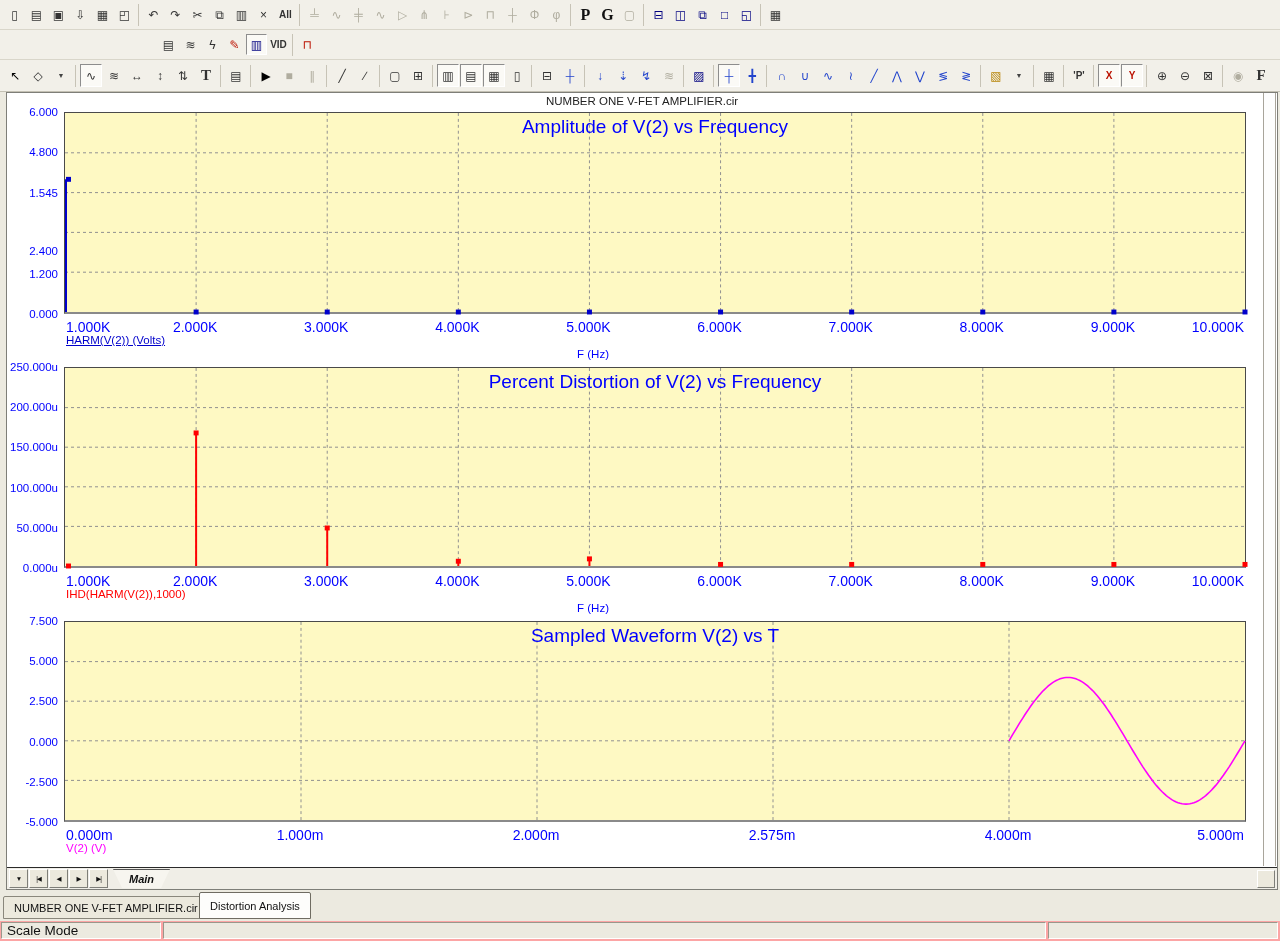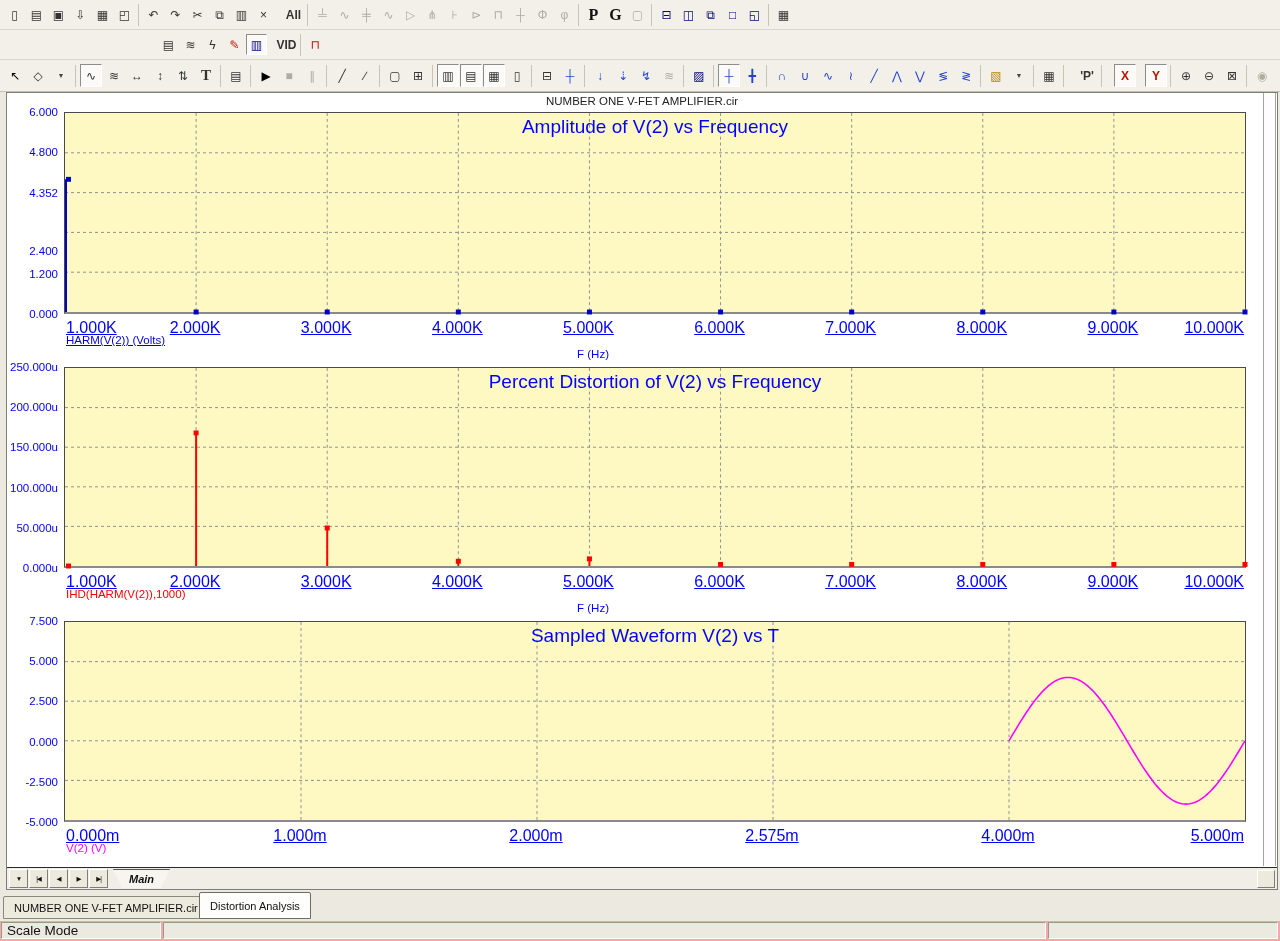--- a/index.html
+++ b/index.html
@@ -13,21 +13,21 @@
   #tbar2{top:30px;height:30px;padding-left:158px;}
   #tbar3{top:60px;height:32px;border-bottom:1px solid #c4c1b4;}
   .grp{display:flex;align-items:center;gap:1px;}
   .grp+.grp{border-left:1px solid #c7c3b6;margin-left:3px;padding-left:4px;height:22px;}
   .ic{width:21px;height:21px;display:flex;align-items:center;justify-content:center;
       font-size:12px;line-height:1;color:#333;border:1px solid transparent;cursor:default;
       box-sizing:border-box;}
   #tbar3 .ic{width:22px;height:23px;}
   .ic.pressed{border-color:#8d8d8d #ffffff #ffffff #8d8d8d;background:#fbfaf6;}
   .ic.disabled{color:#b0ad9f;}
-  .ic.txt{font-size:12px;font-weight:bold;letter-spacing:0;margin-left:8px;}
+  .ic.txt{font-size:10px;font-weight:bold;letter-spacing:0;}
   .ic.big{font-size:16px;font-weight:bold;font-family:"Liberation Serif",serif;color:#111;}
   .ic.caret{width:11px;font-size:7px;color:#444;}
   .ic.serif{font-family:"Liberation Serif",serif;font-weight:bold;font-size:15px;}
   
   .workspace{position:absolute;left:6px;top:92px;width:1272px;height:798px;
              background:#ffffff;border:1px solid #7e7e78;box-sizing:border-box;}
   .plot-header{position:absolute;top:2px;left:0;width:100%;text-align:center;
                font-size:11.5px;color:#222;}
   .chart{position:absolute;left:0;width:1270px;}
   #chart0{top:19px;height:250px;}
@@ -37,21 +37,21 @@
   .yticks span{position:absolute;right:2px;font-size:11.5px;color:#0000ff;white-space:nowrap;}
   .plotbox{position:absolute;left:57px;top:0;width:1180px;background:#fef9c3;
            border:1px solid #4a4a4a;border-bottom:2px solid #8a8a8a;box-sizing:content-box;}
   #chart0 .plotbox{height:199px;}
   #chart1 .plotbox{height:198px;}
   #chart2 .plotbox{height:198px;}
   .cdata{position:absolute;left:0;top:0;width:100%;height:100%;overflow:visible;}
   .ctitle{position:absolute;top:3px;left:0;width:100%;text-align:center;
           font-size:19px;color:#0000ff;z-index:3;}
   .xticks{position:absolute;left:57px;width:1180px;height:14px;}
-  .xticks span{position:absolute;font-size:16px;color:#0000ff;white-space:nowrap;text-decoration:underline;}
+  .xticks span{position:absolute;font-size:14px;color:#0000ff;white-space:nowrap;}
   .legend{position:absolute;left:59px;font-size:11.5px;white-space:nowrap;}
   .xlabel{position:absolute;left:0;width:1172px;text-align:center;font-size:11.5px;color:#0000ff;}
   .vscroll{position:absolute;right:1px;top:0;width:11px;height:773px;background:#fdfdfd;
            border-left:1px solid #a8a49a;border-right:1px solid #a8a49a;}
   .page-row{position:absolute;left:0;bottom:0;width:100%;height:22px;background:#f0eee7;
             border-top:1px solid #2a2a2a;display:flex;align-items:center;padding:1px 2px;box-sizing:border-box;}
   .navb{width:17px;height:17px;display:flex;align-items:center;justify-content:center;
         font-size:6.5px;color:#111;background:#ece9dd;letter-spacing:-1px;
         border:1px solid;border-color:#ffffff #7e7e78 #7e7e78 #ffffff;margin-right:1px;cursor:default;}
   .main-tab{height:18px;padding:0 16px;margin-left:4px;display:flex;align-items:center;
@@ -232,21 +232,21 @@
       </div>
     </div>
 
   <div class="workspace">
     <div class="plot-header">NUMBER ONE V-FET AMPLIFIER.cir</div>
 
     <div class="chart" id="chart0">
       <div class="yticks" style="height: 202px;">
           <span style="top: -6px;">6.000</span>
           <span style="top: 34.4px;">4.800</span>
-          <span style="top: 74.8px;">4.352</span>
+          <span style="top: 74.8px;">1.545</span>
           <span style="top: 133px;">2.400</span>
           <span style="top: 155.6px;">1.200</span>
           <span style="top: 196px;">0.000</span>
         </div>
       <div class="plotbox">
         <div class="ctitle">Amplitude of V(2) vs Frequency</div>
         <svg class="cdata" preserveAspectRatio="none" viewBox="0 0 1180 202">
             <line x1="131.11111111111111" y1="0" x2="131.11111111111111" y2="202" stroke="#909090" stroke-width="1" stroke-dasharray="3,3"></line>
             <line x1="262.22222222222223" y1="0" x2="262.22222222222223" y2="202" stroke="#909090" stroke-width="1" stroke-dasharray="3,3"></line>
             <line x1="393.3333333333333" y1="0" x2="393.3333333333333" y2="202" stroke="#909090" stroke-width="1" stroke-dasharray="3,3"></line>

